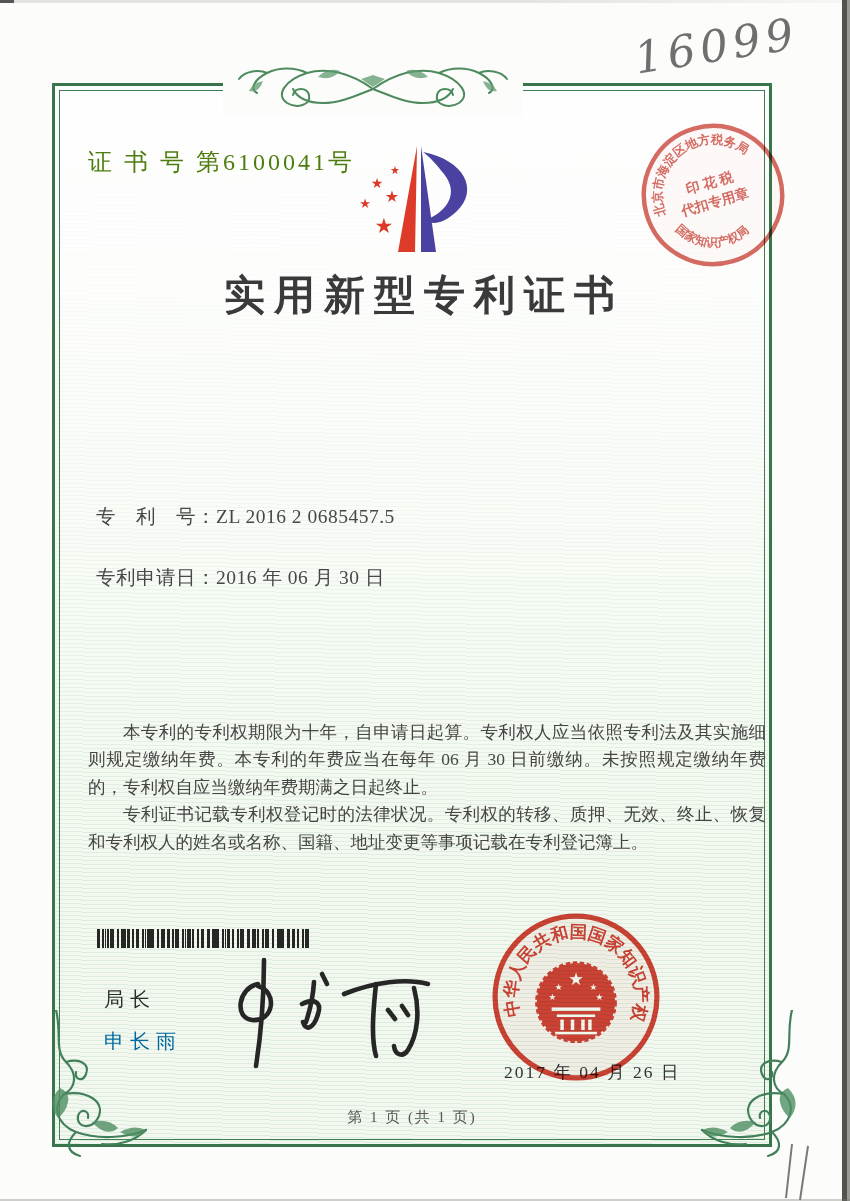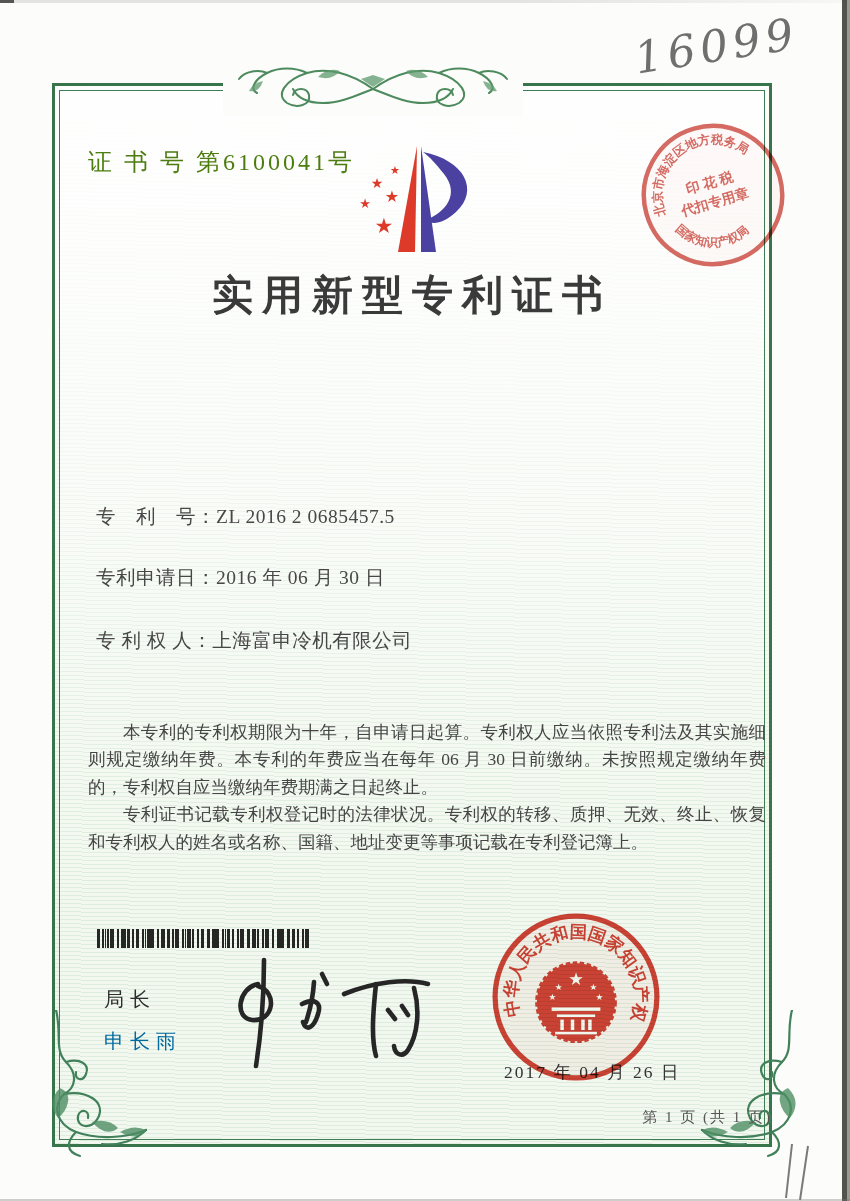--- a/index.html
+++ b/index.html
@@ -33,21 +33,21 @@
   .corner.bl{left:36px;top:1010px;}
   .corner.br{left:680px;top:1010px;transform:scaleX(-1);}
 
   .cert-no{position:absolute;left:88px;top:146px;font-size:24px;letter-spacing:3px;color:#4d7c0f;}
   .logo{position:absolute;left:332px;top:140px;width:176px;height:118px;}
 
   .stamp{position:absolute;left:634px;top:116px;width:158px;height:158px;transform:rotate(-16deg);opacity:.8;mix-blend-mode:multiply;}
 
   .title{
     position:absolute;left:52px;top:268px;width:720px;text-align:center;
-    font-size:41px;font-weight:bold;letter-spacing:9px;color:#3a3a3a;
+    font-size:41px;font-weight:bold;letter-spacing:9px;color:#3a3a3a;padding-left:12px;
   }
 
   .field{position:absolute;left:96px;font-size:19.5px;color:#474747;letter-spacing:.5px;white-space:nowrap;}
   .f0{top:378px;} .f1{top:441px;} .f2{top:503px;} .f3{top:564px;} .f4{top:627px;} .f5{top:689px;}
 
   .body-text{
     position:absolute;left:88px;top:719px;width:678px;
     font-size:17.5px;line-height:27.4px;color:#454545;text-align:justify;
   }
   .body-text p{margin:0;text-indent:2em;}
@@ -59,21 +59,21 @@
       repeating-linear-gradient(90deg,#262624 0 3px,transparent 3px 13px);
   }
 
   .signer-title{position:absolute;left:104px;top:986px;font-size:20px;letter-spacing:6px;color:#2e2e2e;font-family:"Liberation Sans","DejaVu Sans",sans-serif;}
   .signer-name{position:absolute;left:104px;top:1028px;font-size:20px;letter-spacing:6px;color:#0369a1;font-family:"Liberation Sans","DejaVu Sans",sans-serif;}
   .signature{position:absolute;left:218px;top:952px;width:230px;height:125px;}
 
   .seal{position:absolute;left:489px;top:910px;width:174px;height:174px;mix-blend-mode:multiply;opacity:.95;}
   .seal-date{position:absolute;left:504px;top:1060px;font-size:17.5px;letter-spacing:2px;color:#333;}
 
-  .footer{position:absolute;left:52px;top:1108px;width:720px;text-align:right;font-size:15px;color:#555;letter-spacing:2px;}
+  .footer{position:absolute;left:52px;top:1108px;width:720px;text-align:center;font-size:15px;color:#555;letter-spacing:2px;}
 
   .handnum{
     position:absolute;left:636px;top:18px;width:190px;height:80px;
     color:#6f6f6f;font-style:italic;font-size:44px;letter-spacing:5px;
     transform:rotate(-9deg);font-family:"DejaVu Serif",serif;font-weight:300;
   }
   .pencil-br{position:absolute;left:778px;top:1142px;width:40px;height:60px;}
 </style>
 </head>
 <body>
@@ -188,23 +188,20 @@
     </svg>
   </div>
 
   <div class="title">实用新型专利证书</div>
 
   <div class="field f2">
     <span>专　利　号：</span><span>ZL 2016 2 0685457.5</span>
   </div>
   <div class="field f3">
     <span>专利申请日：</span><span>2016 年 06 月 30 日</span>
-  </div>
-  <div class="field f4">
-    <span>专 利 权 人：</span><span>上海富申冷机有限公司</span>
   </div>
 
   <div class="body-text">
     <p>本专利的专利权期限为十年，自申请日起算。专利权人应当依照专利法及其实施细则规定缴纳年费。本专利的年费应当在每年 06 月 30 日前缴纳。未按照规定缴纳年费的，专利权自应当缴纳年费期满之日起终止。</p>
     <p>专利证书记载专利权登记时的法律状况。专利权的转移、质押、无效、终止、恢复和专利权人的姓名或名称、国籍、地址变更等事项记载在专利登记簿上。</p>
   </div>
 
   <div class="barcode"></div>
 
   <div class="signer-title">局长</div>

